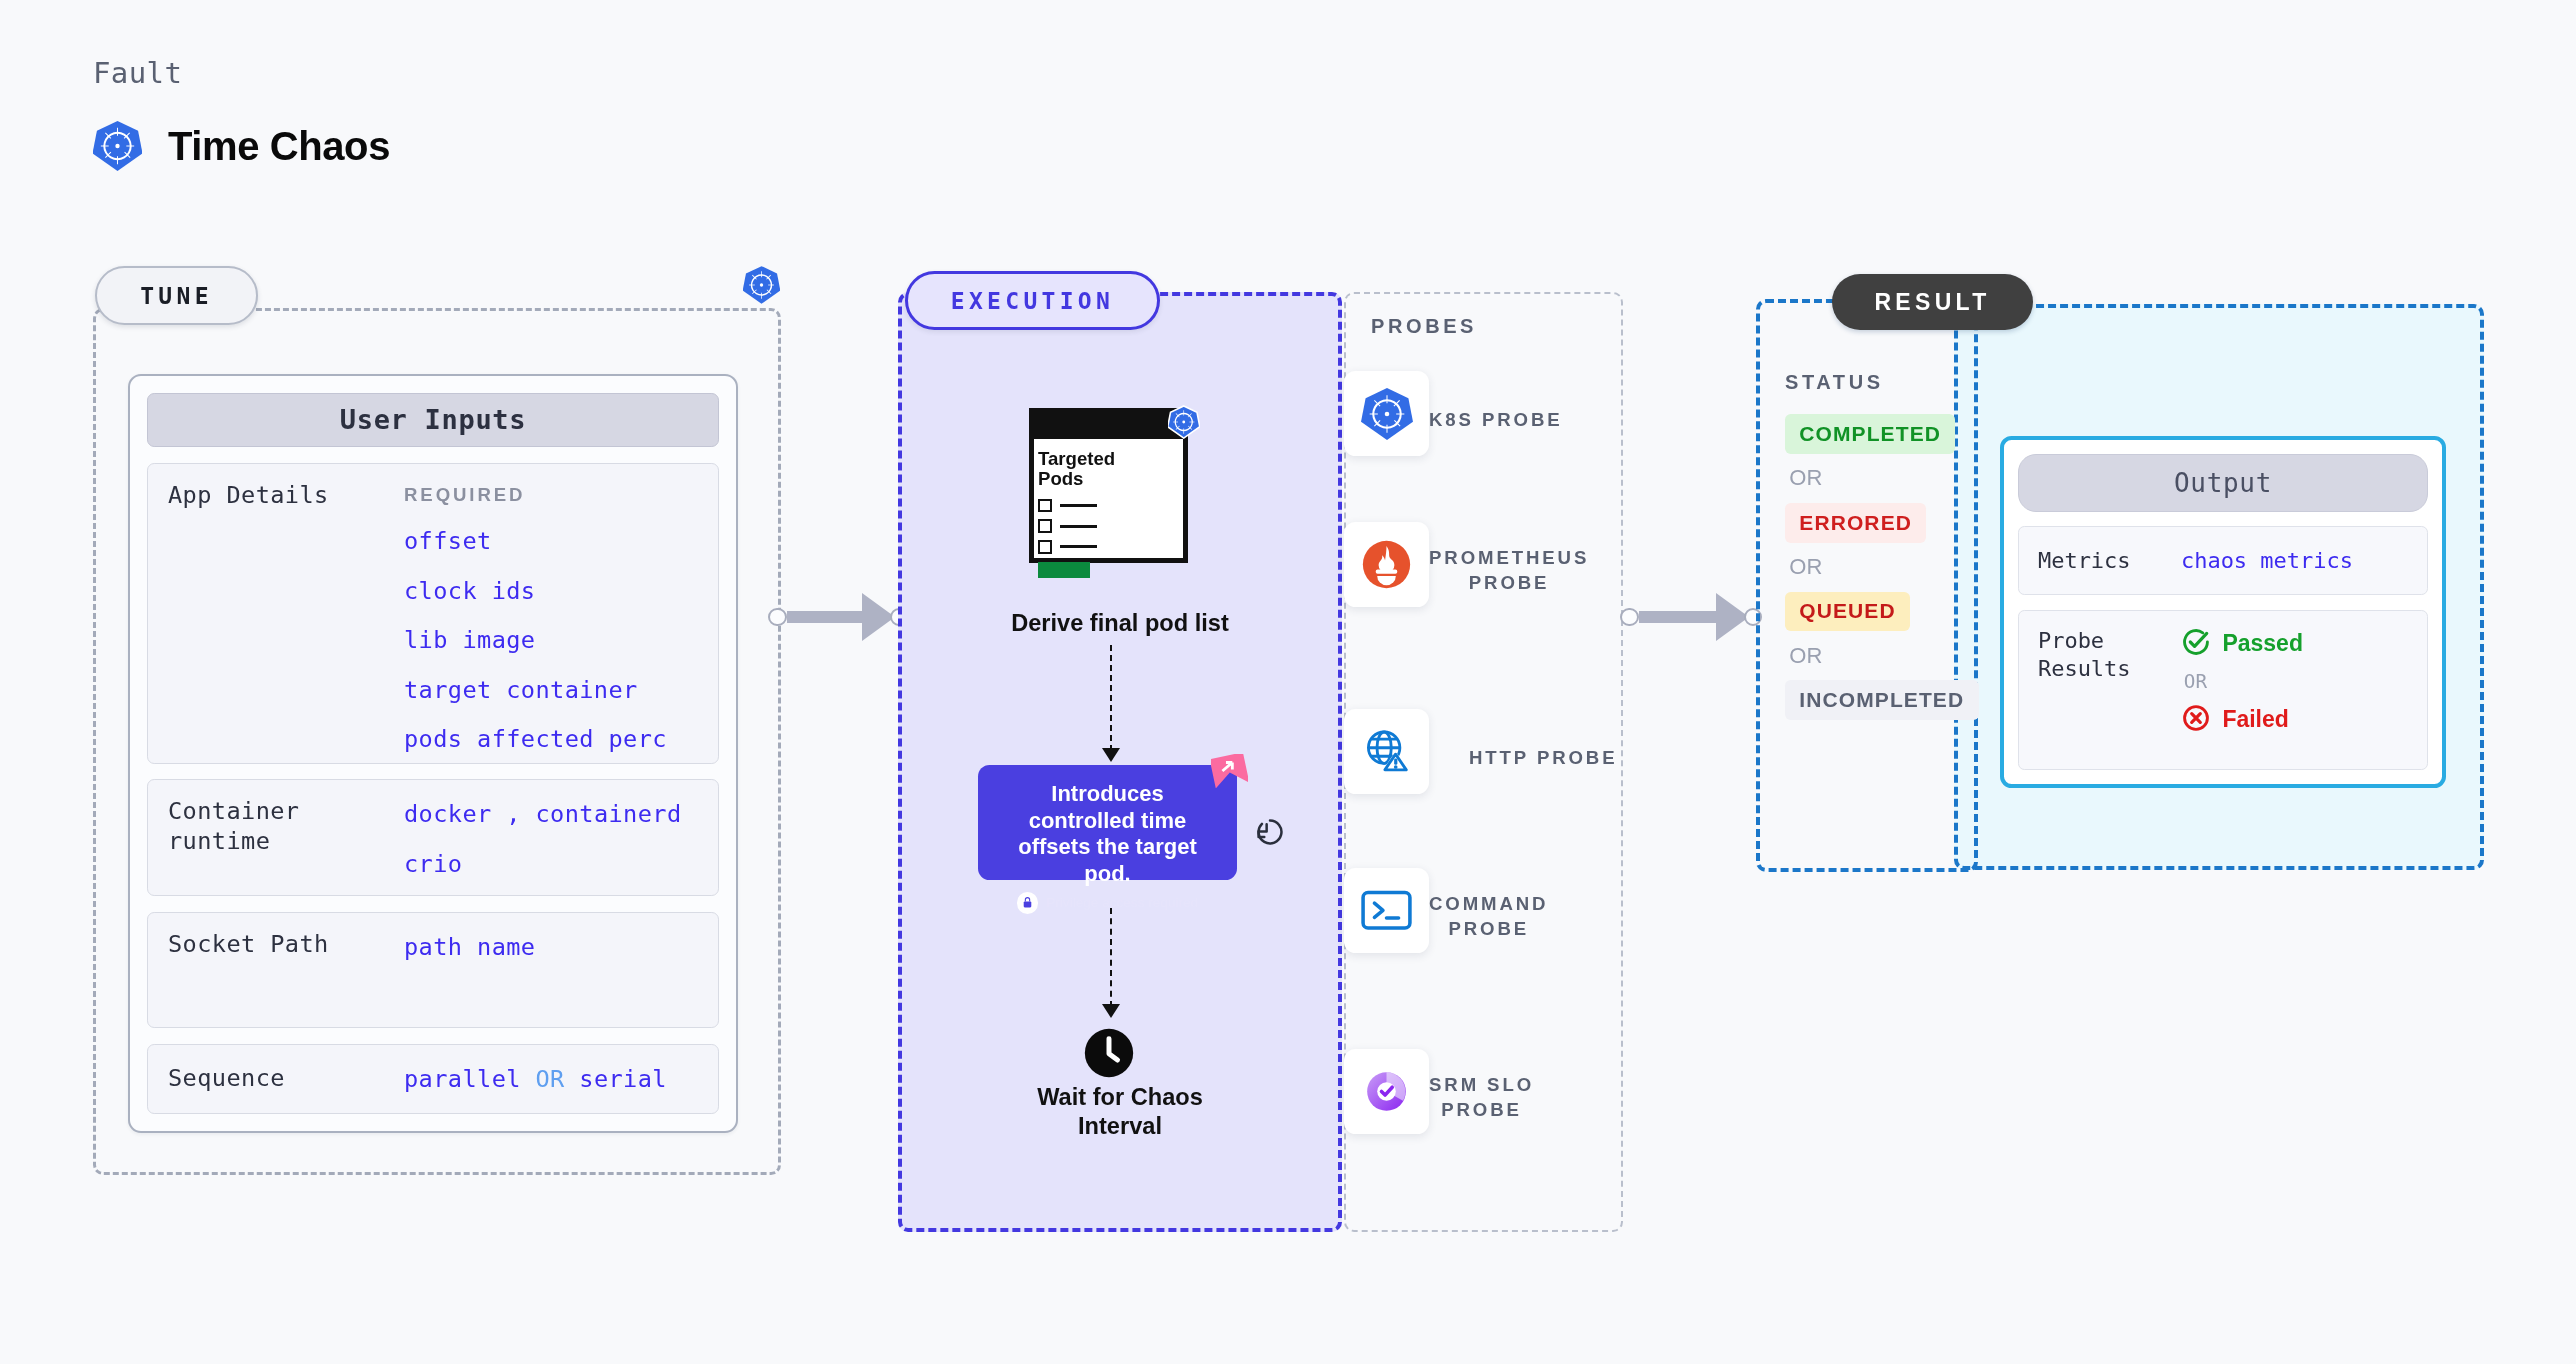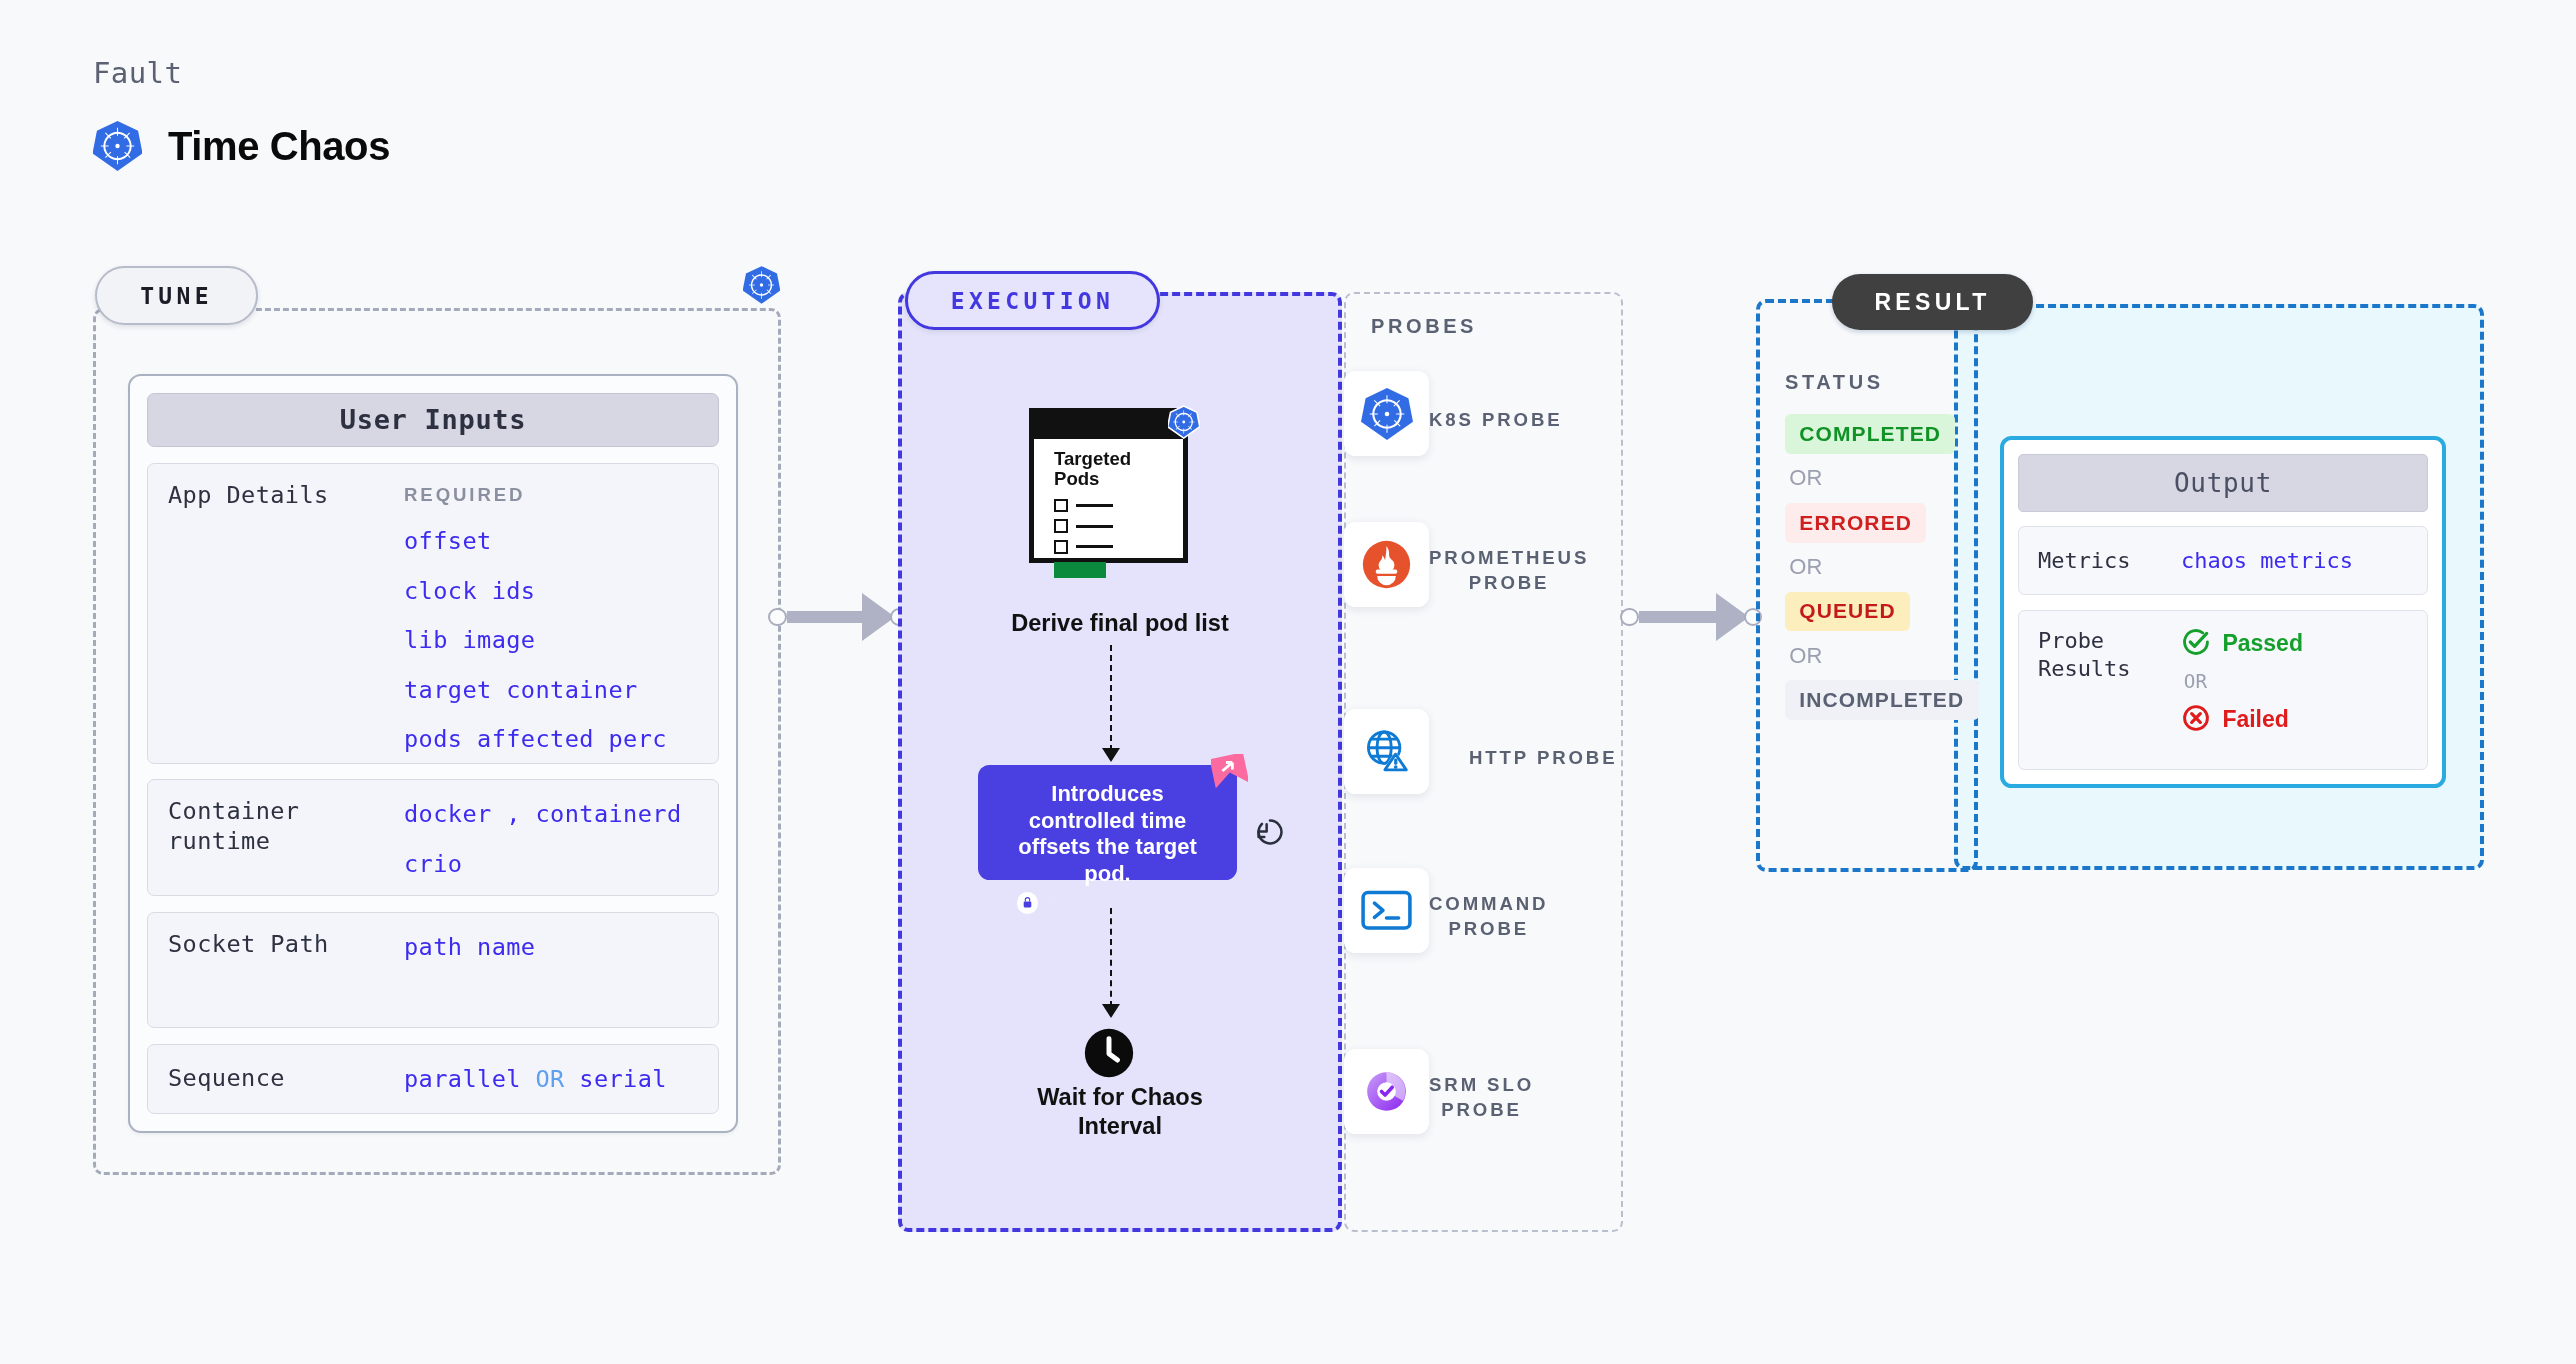--- a/index.html
+++ b/index.html
@@ -161,21 +161,21 @@
   .conn-2 .bar { width: 79px; }
 
   
   .pods-card {
     position: absolute; left: 1029px; top: 408px;
     width: 159px; height: 155px;
     background: #ffffff;
     border: 5px solid #111111;
   }
   .pods-titlebar { height: 26px; background: #111111; }
-  .pods-body { padding: 10px 10px 0 20px; }
+  .pods-body { padding: 10px 10px 0 4px; }
   .pods-title {
     font-family: "Liberation Sans", sans-serif;
     font-weight: bold; font-size: 18.6px; color: #111; line-height: 1.1;
   }
   .pods-list { margin-top: 8.6px; display: flex; flex-direction: column; gap: 7.2px; }
   .pods-item { display: flex; align-items: center; gap: 8.6px; }
   .pods-check { width: 13.6px; height: 13.6px; border: 2.1px solid #111; }
   .pods-line { width: 37px; height: 2.9px; background: #111; }
   .pods-green { margin-top: 8.6px; width: 52px; height: 15.8px; background: #0b8a3e; }
   .pods-k8s { position: absolute; left: 1168px; top: 405px; }
@@ -287,21 +287,21 @@
   .output-card {
     position: absolute; left: 2000px; top: 436px;
     width: 446px; height: 352px;
     background: #ffffff;
     border: 4.3px solid #29abe2;
     border-radius: 11.5px;
     padding: 14.3px;
     display: flex; flex-direction: column; gap: 14.3px;
   }
   .output-header {
-    background: #d6d7e3; border: 1.4px solid #c9cbd9; border-radius: 5px;
+    background: #d6d7e3; border: 1.4px solid #c9cbd9; border-radius: 18px;
     height: 59px; display: flex; align-items: center; justify-content: center;
     font-size: 26px; color: #4a4f63; letter-spacing: 0.7px;
   }
   .out-row {
     background: #f7f8fc; border: 1.4px solid #dfe2ea; border-radius: 6.4px;
     padding: 15.8px 18.6px; display: flex;
   }
   .out-label {
     font-size: 22px; color: #2d3140; width: 143px; flex: none; line-height: 1.3;
   }

